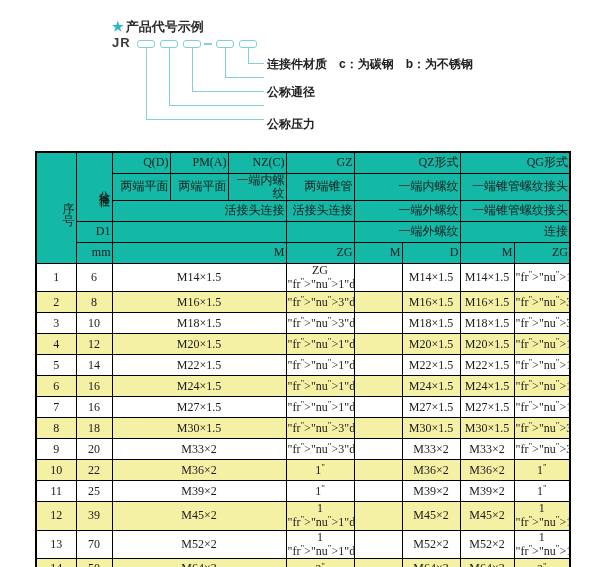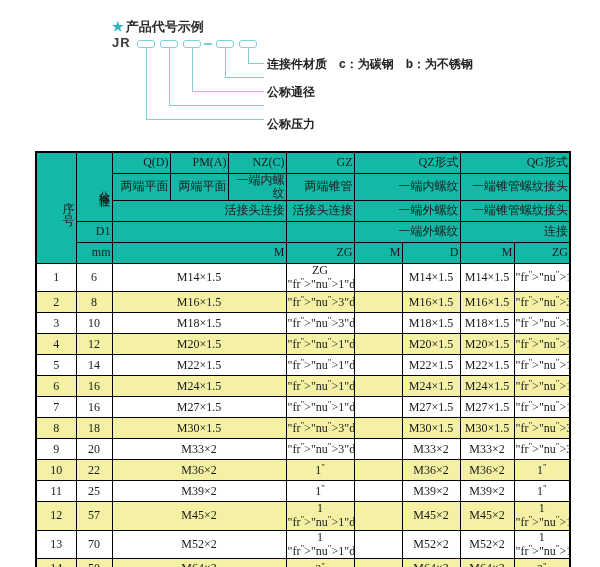--- a/index.html
+++ b/index.html
@@ -243,21 +243,21 @@
           <td>25</td>
           <td colspan="3">M39×2</td>
           <td>1<span class="q">"</span></td>
           <td></td>
           <td>M39×2</td>
           <td>M39×2</td>
           <td>1<span class="q">"</span></td>
         </tr>
         <tr class="alt">
           <td>12</td>
-          <td>57</td>
+          <td>39</td>
           <td colspan="3">M45×2</td>
           <td>1 <span class="&lt;span">"</span>fr<span class="q">"</span>&gt;<span class="&lt;span">"</span>nu<span class="q">"</span>&gt;1<span class="&lt;span">"</span>de&gt;4</td>
           <td></td>
           <td>M45×2</td>
           <td>M45×2</td>
           <td>1 <span class="&lt;span">"</span>fr<span class="q">"</span>&gt;<span class="&lt;span">"</span>nu<span class="q">"</span>&gt;1de&gt;4</td>
         </tr>
         <tr>
           <td>13</td>
           <td>70</td>

